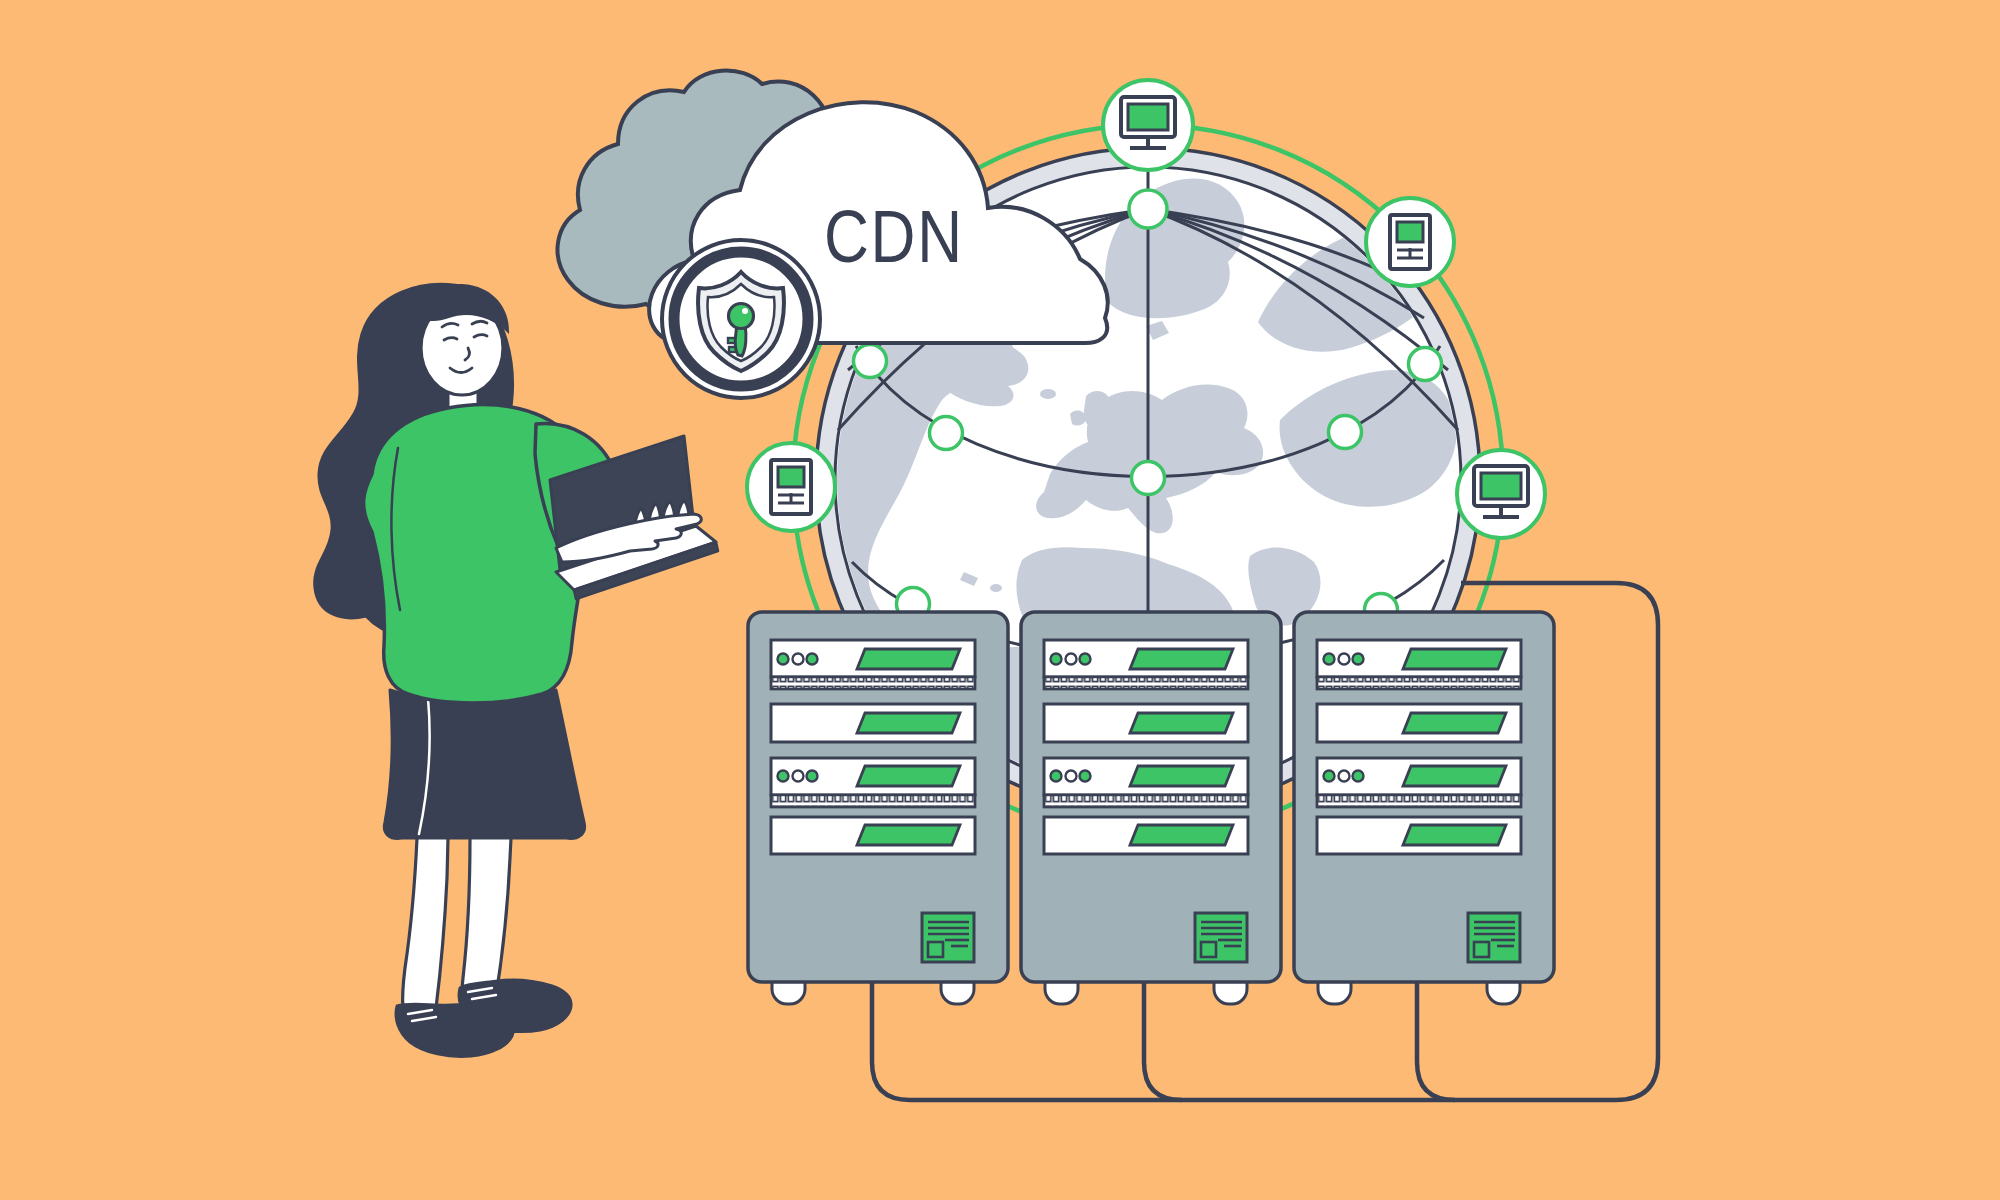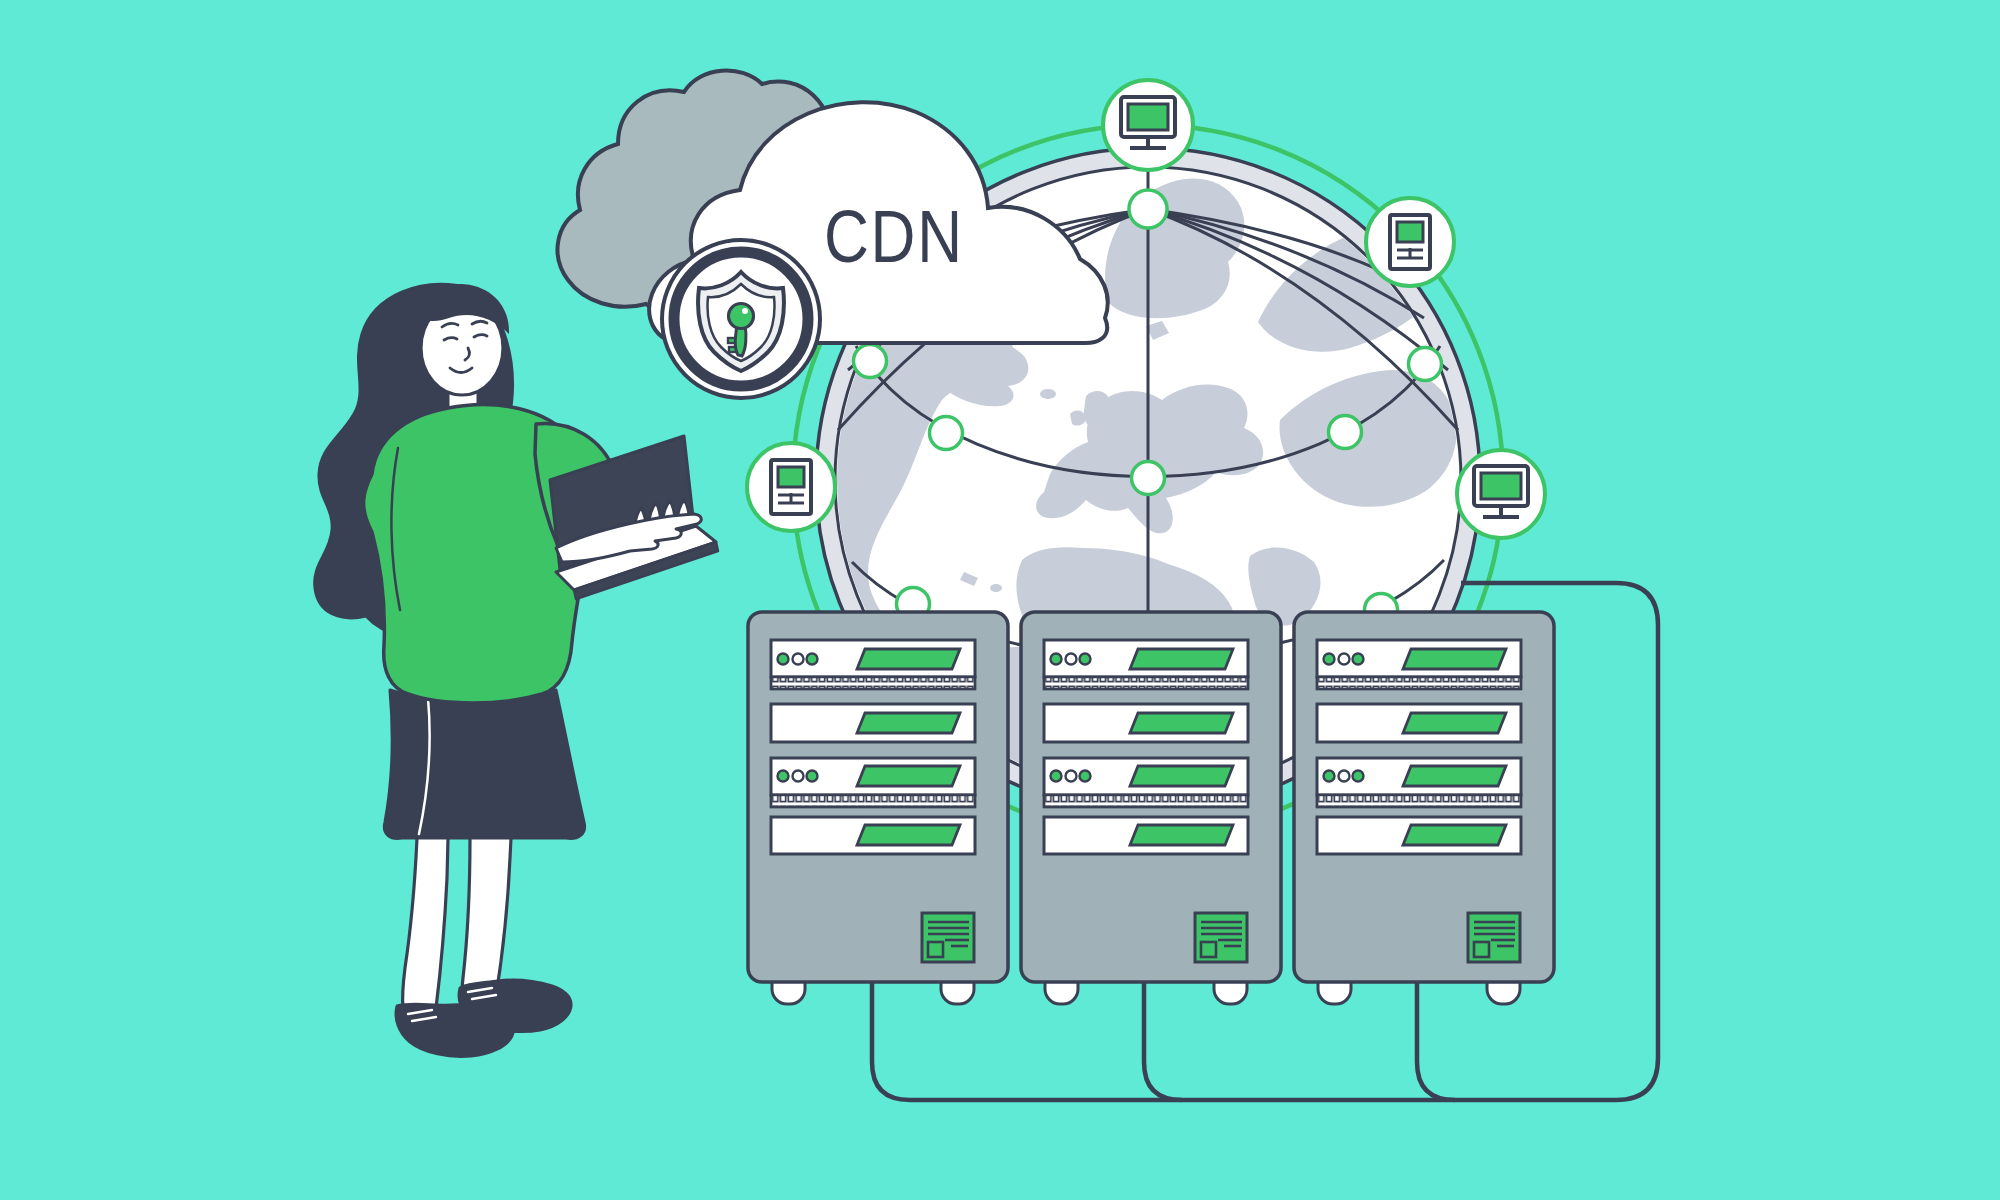--- a/index.html
+++ b/index.html
@@ -1,16 +1,16 @@
 <!DOCTYPE html>
 <html><head>
 <meta charset="utf-8">
 <style>
   html,body{margin:0;padding:0;background:#EDEFF2;}
-  .stage{position:relative;width:2000px;height:1200px;background:#5eead4;overflow:hidden;
+  .stage{position:relative;width:2000px;height:1200px;background:#fdba74;overflow:hidden;
          font-family:"Liberation Sans",sans-serif;}
   .stage svg{position:absolute;left:0;top:0;}
   .cdn-label{position:absolute;left:824px;top:200px;font-size:74px;font-weight:300;
              color:#3A4053;letter-spacing:2px;transform:scaleX(.84);transform-origin:left top;
              line-height:1;user-select:none;}
 </style>
 </head>
 <body>
 
 <div class="stage">

